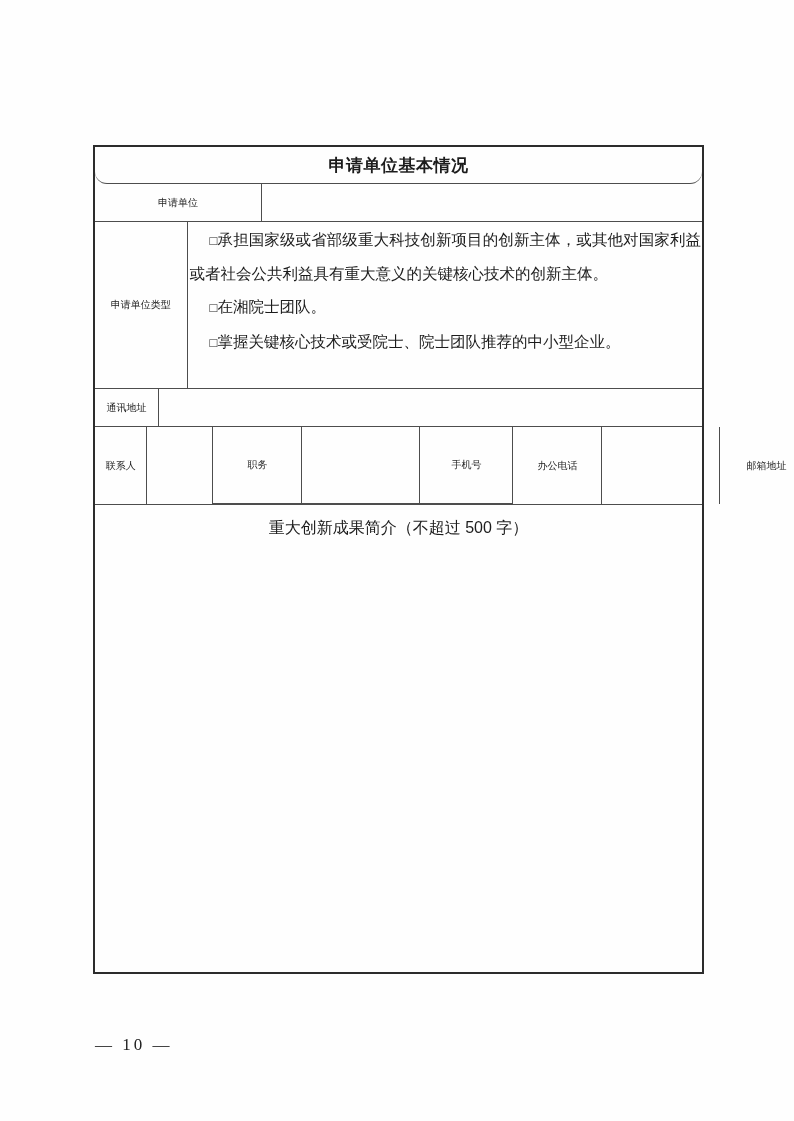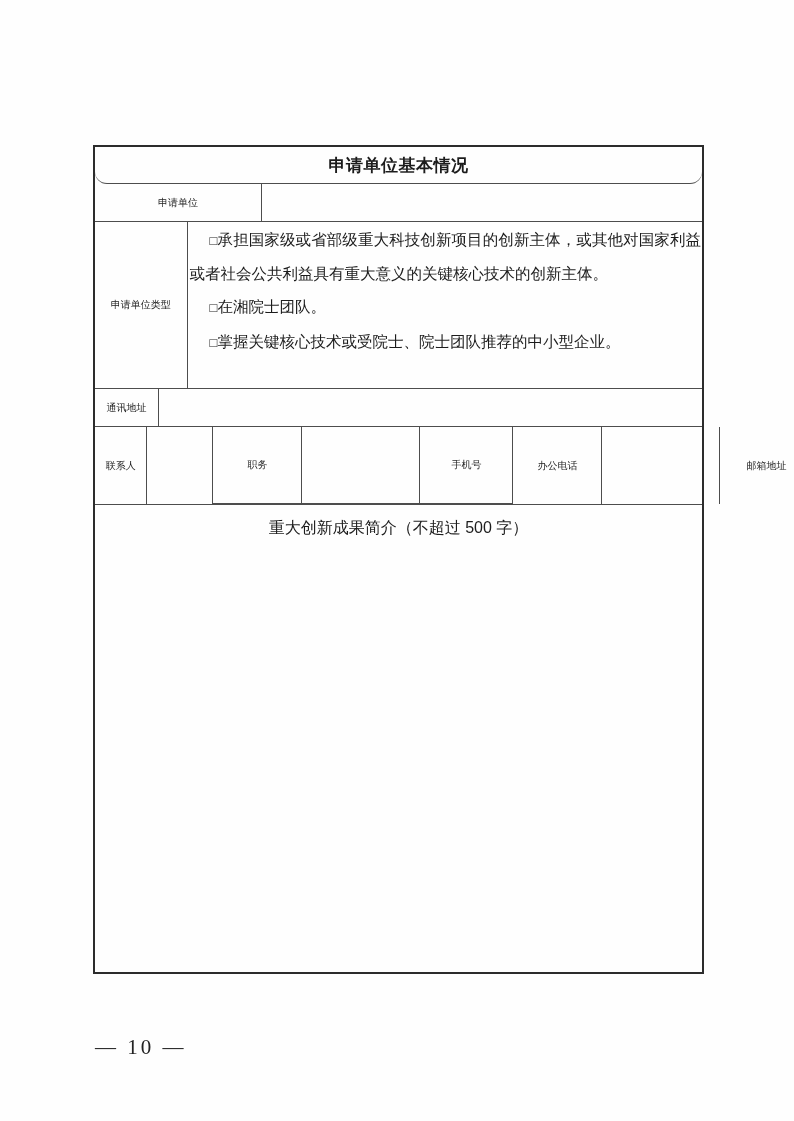--- a/index.html
+++ b/index.html
@@ -106,21 +106,21 @@
     text-align: center;
     font-size: 16px;
   }
   .summary-area { flex: 1 1 auto; }
 
   .page-number {
     position: absolute;
     left: 95px;
     top: 1035px;
     font-family: "Liberation Serif", "DejaVu Serif", serif;
-    font-size: 21px;
+    font-size: 17px;
     letter-spacing: 3px;
     color: #222222;
     white-space: pre;
   }
 </style>
 </head>
 <body>
 
 <div class="page">
 

